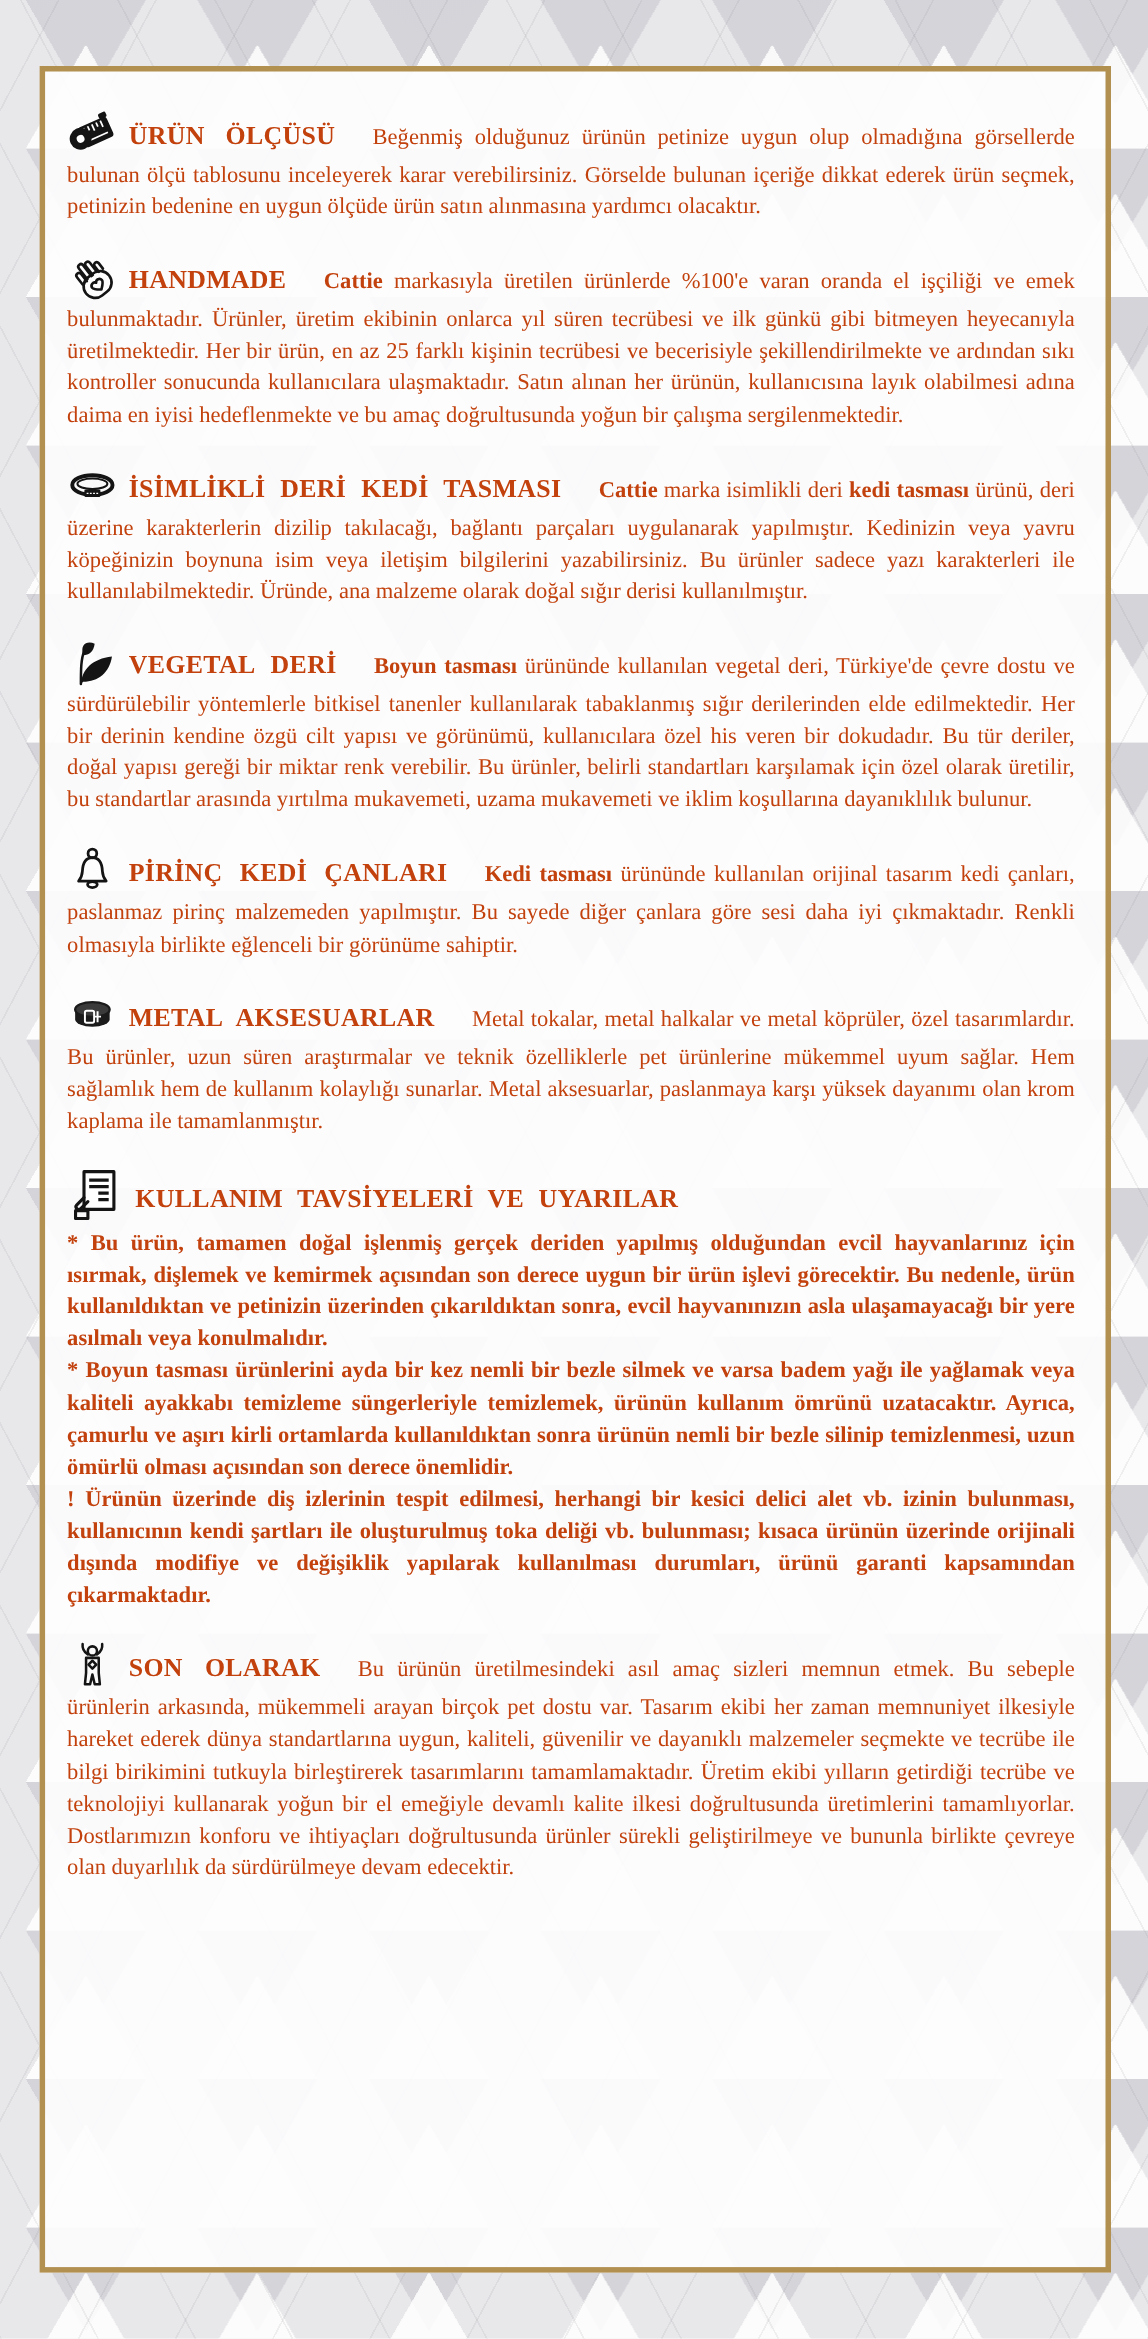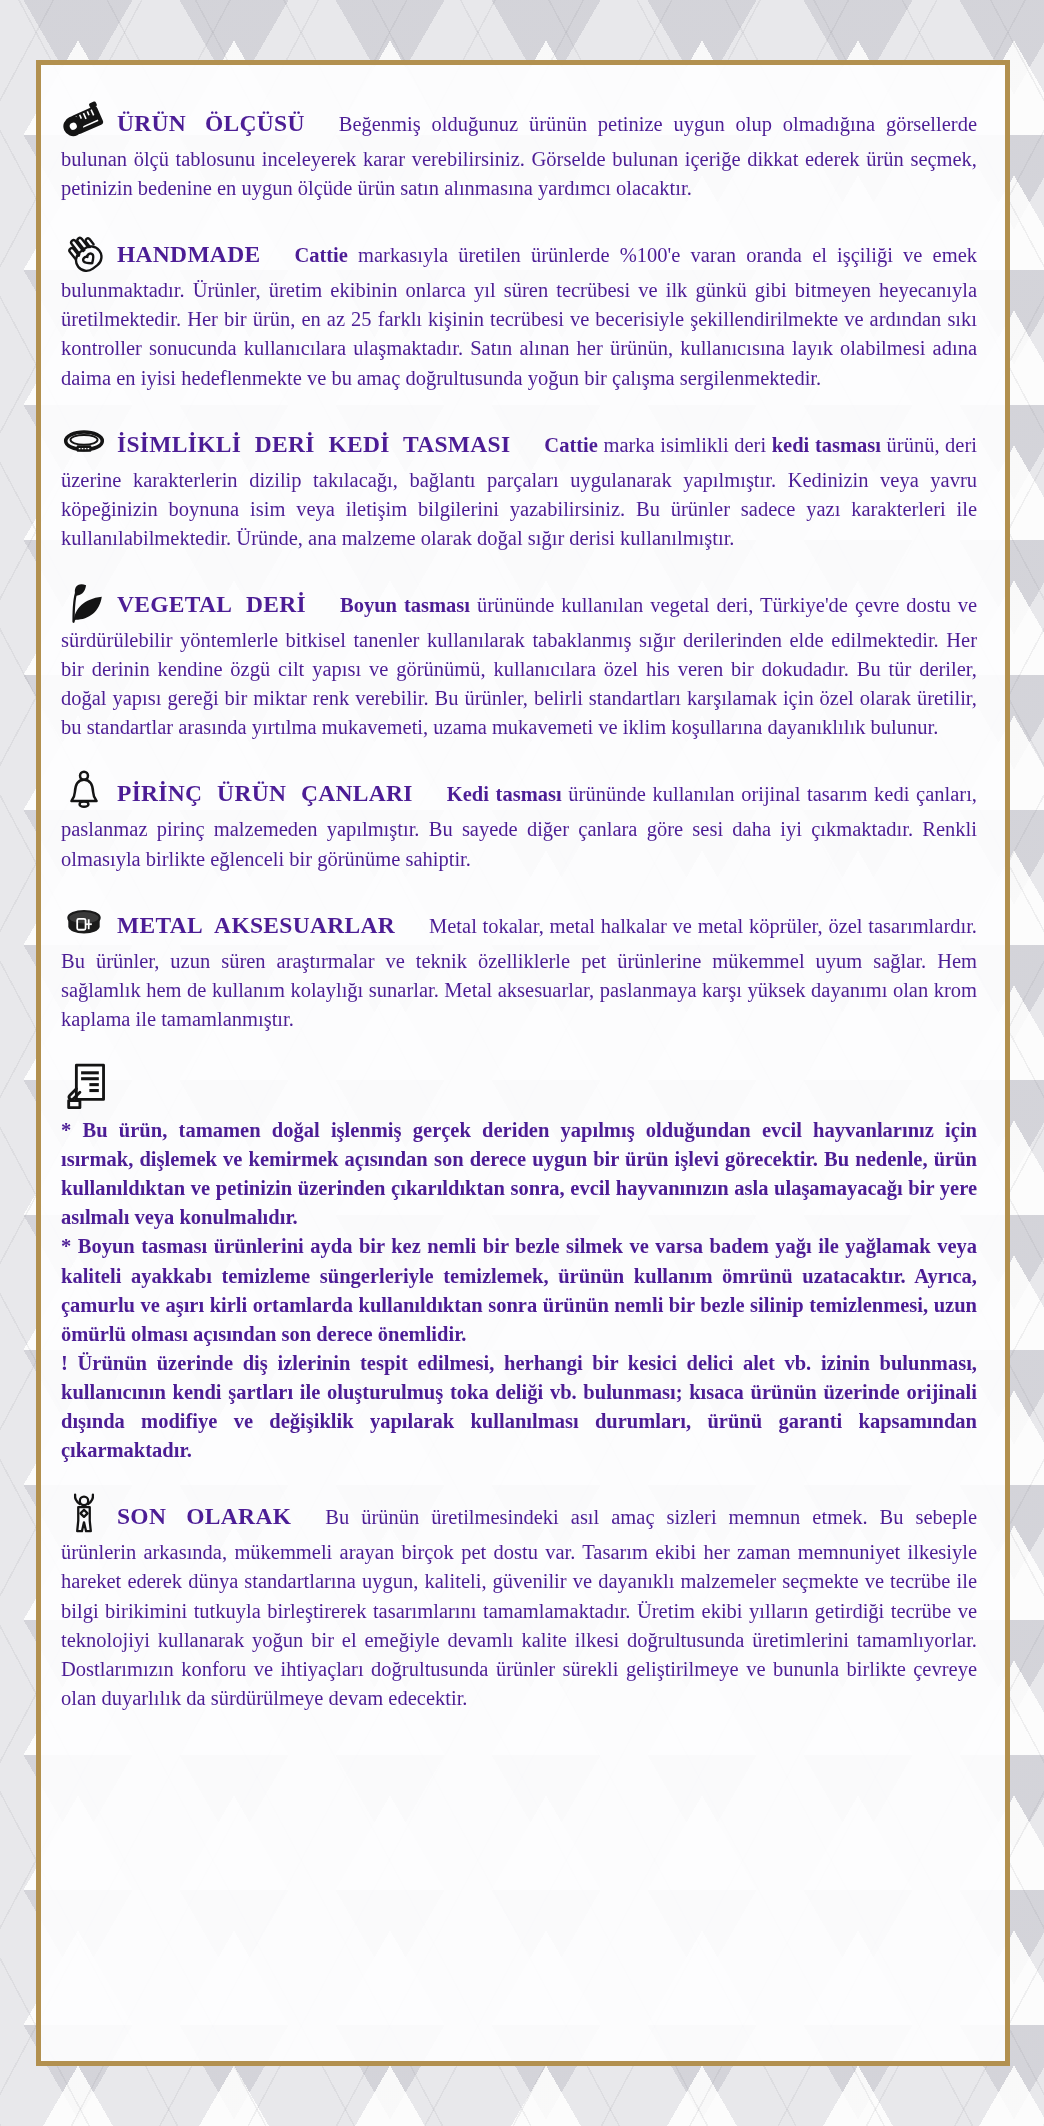--- a/index.html
+++ b/index.html
@@ -22,21 +22,21 @@
     min-height: 2006px;
     border: 5px solid #b2904f;
     background: rgba(253,253,254,.92);
     padding: 34px 24px 40px 20px;
   }
   .sec {
     margin: 0 4px 27px 0;
     text-align: justify;
     font-size: 20.5px;
     line-height: 1.42;
-    color: #4c1d95;
+    color: #c2410c;
   }
   .sec:last-child { margin-bottom: 0; }
   .st {
     font-size: 23.5px;
     letter-spacing: .3px;
     word-spacing: 7px;
     margin-right: 34px;
     white-space: nowrap;
     font-weight: bold;
   }
@@ -104,21 +104,21 @@
           <path d="M14 15 C11 6 17 2 24 5 C23 12 19 15 14 15 Z" fill="#141414"></path>
           <path d="M12 40 C12 28 12 18 15 11" stroke="#141414" stroke-width="2.2" fill="none" stroke-linecap="round"></path>
         </svg></span><b class="st">VEGETAL  DERİ</b><span><b>Boyun tasması</b><span> ürününde kullanılan vegetal deri, Türkiye'de çevre dostu ve sürdürülebilir yöntemlerle bitkisel tanenler kullanılarak tabaklanmış sığır derilerinden elde edilmektedir. Her bir derinin kendine özgü cilt yapısı ve görünümü, kullanıcılara özel his veren bir dokudadır. Bu tür deriler, doğal yapısı gereği bir miktar renk verebilir. Bu ürünler, belirli standartları karşılamak için özel olarak üretilir, bu standartlar arasında yırtılma mukavemeti, uzama mukavemeti ve iklim koşullarına dayanıklılık bulunur.</span></span>
   </p>
 
   <p class="sec">
     <span class="icon"><svg viewBox="0 0 44 44" aria-hidden="true" fill="none" stroke="#141414" stroke-width="2.4" stroke-linejoin="round">
           <circle cx="22" cy="6.5" r="3.8"></circle>
           <path d="M22 10.2 C15.5 10.2 13.6 16 13.3 22 C13.1 26 11.6 28.6 10 30.6 H34 C32.4 28.6 30.9 26 30.7 22 C30.4 16 28.5 10.2 22 10.2 Z"></path>
           <ellipse cx="22" cy="33.6" rx="4.2" ry="2.6"></ellipse>
-        </svg></span><b class="st">PİRİNÇ  ÜRÜN  ÇANLARI</b><span><b>Kedi tasması</b><span> ürününde kullanılan orijinal tasarım kedi çanları, paslanmaz pirinç malzemeden yapılmıştır. Bu sayede diğer çanlara göre sesi daha iyi çıkmaktadır. Renkli olmasıyla birlikte eğlenceli bir görünüme sahiptir.</span></span>
+        </svg></span><b class="st">PİRİNÇ  KEDİ  ÇANLARI</b><span><b>Kedi tasması</b><span> ürününde kullanılan orijinal tasarım kedi çanları, paslanmaz pirinç malzemeden yapılmıştır. Bu sayede diğer çanlara göre sesi daha iyi çıkmaktadır. Renkli olmasıyla birlikte eğlenceli bir görünüme sahiptir.</span></span>
   </p>
 
   <p class="sec">
     <span class="icon"><svg viewBox="0 0 44 44" aria-hidden="true">
           <path d="M7 16 a15 6.5 0 0 1 30 0 v8.5 a15 6.5 0 0 1 -30 0 z" fill="#1b1b1b"></path>
           <ellipse cx="22" cy="16" rx="15" ry="6.5" fill="#3a3a3a"></ellipse>
           <ellipse cx="22" cy="16" rx="15" ry="6.5" fill="none" stroke="#1b1b1b" stroke-width="2"></ellipse>
           <g stroke="#ffffff" stroke-width="1.7" fill="none">
             <rect x="15.5" y="17" width="8" height="10.5" rx="1.5"></rect>
             <line x1="23.5" y1="22.2" x2="29.5" y2="22.2"></line>
@@ -132,21 +132,21 @@
       <span class="icon lg"><svg viewBox="0 0 44 44" aria-hidden="true" fill="none" stroke="#141414" stroke-width="2.4" stroke-linejoin="round">
             <rect x="13" y="3.5" width="23" height="29" fill="#ffffff"></rect>
             <g stroke-width="2.6">
               <line x1="17" y1="10" x2="32" y2="10"></line>
               <line x1="17" y1="15" x2="32" y2="15"></line>
               <line x1="24" y1="20" x2="32" y2="20"></line>
               <line x1="24" y1="25" x2="32" y2="25"></line>
             </g>
             <path d="M13 23.5 l-5.5 5.5 c-2 2 1 5 3 3 l5.5 -5.5" stroke-linecap="round"></path>
             <path d="M6.5 33.5 h9.5 v6 h-9.5 z"></path>
-          </svg></span>
+          </svg></span><b class="st">KULLANIM TAVSİYELERİ VE UYARILAR</b>
     </p>
     <p class="jp"><span>* Bu ürün, tamamen doğal işlenmiş gerçek deriden yapılmış olduğundan evcil hayvanlarınız için ısırmak, dişlemek ve kemirmek açısından son derece uygun bir ürün işlevi görecektir. Bu nedenle, ürün kullanıldıktan ve petinizin üzerinden çıkarıldıktan sonra, evcil hayvanınızın asla ulaşamayacağı bir yere asılmalı veya konulmalıdır.</span></p>
     <p class="jp"><span>* </span><b>Boyun tasması</b><span> ürünlerini ayda bir kez nemli bir bezle silmek ve varsa badem yağı ile yağlamak veya kaliteli ayakkabı temizleme süngerleriyle temizlemek, ürünün kullanım ömrünü uzatacaktır. Ayrıca, çamurlu ve aşırı kirli ortamlarda kullanıldıktan sonra ürünün nemli bir bezle silinip temizlenmesi, uzun ömürlü olması açısından son derece önemlidir.</span></p>
     <p class="jp"><b>!</b><span> Ürünün üzerinde diş izlerinin tespit edilmesi, herhangi bir kesici delici alet vb. izinin bulunması, kullanıcının kendi şartları ile oluşturulmuş toka deliği vb. bulunması; kısaca ürünün üzerinde orijinali dışında modifiye ve değişiklik yapılarak kullanılması durumları, ürünü garanti kapsamından çıkarmaktadır.</span></p>
   </div>
 
   <p class="sec">
     <span class="icon"><svg viewBox="0 0 44 44" aria-hidden="true" fill="none" stroke="#141414" stroke-width="2.2" stroke-linecap="round" stroke-linejoin="round">
           <circle cx="22" cy="8.5" r="4"></circle>
           <path d="M13.5 2.5 c-0.5 4 1.5 7 4.5 9"></path>

